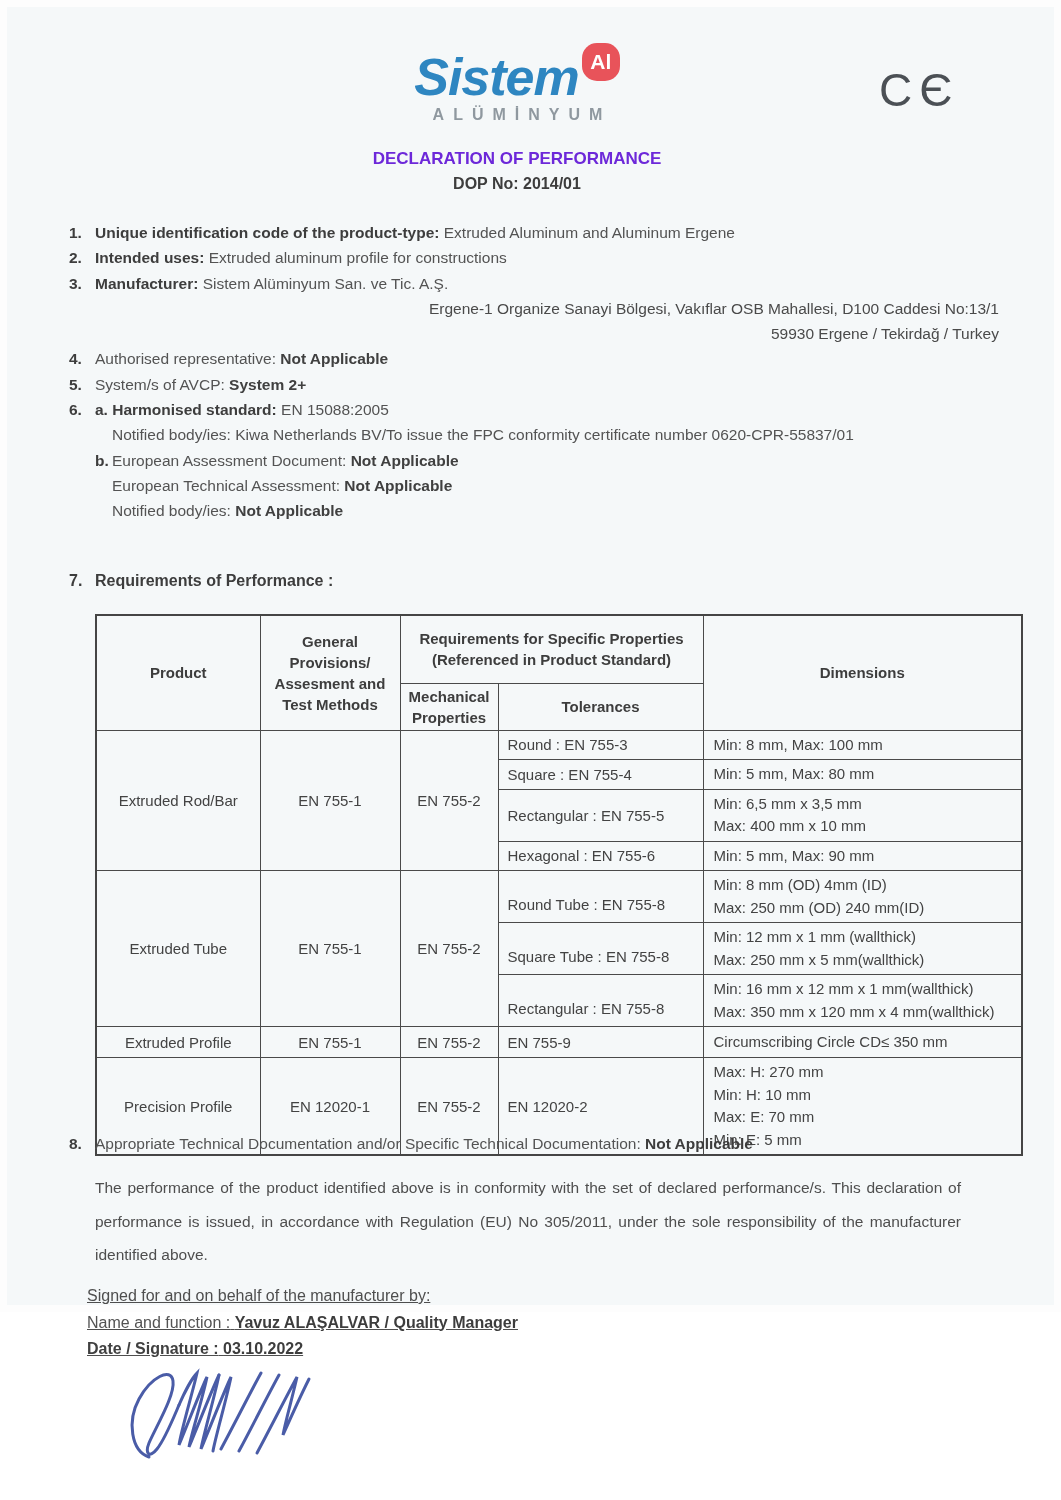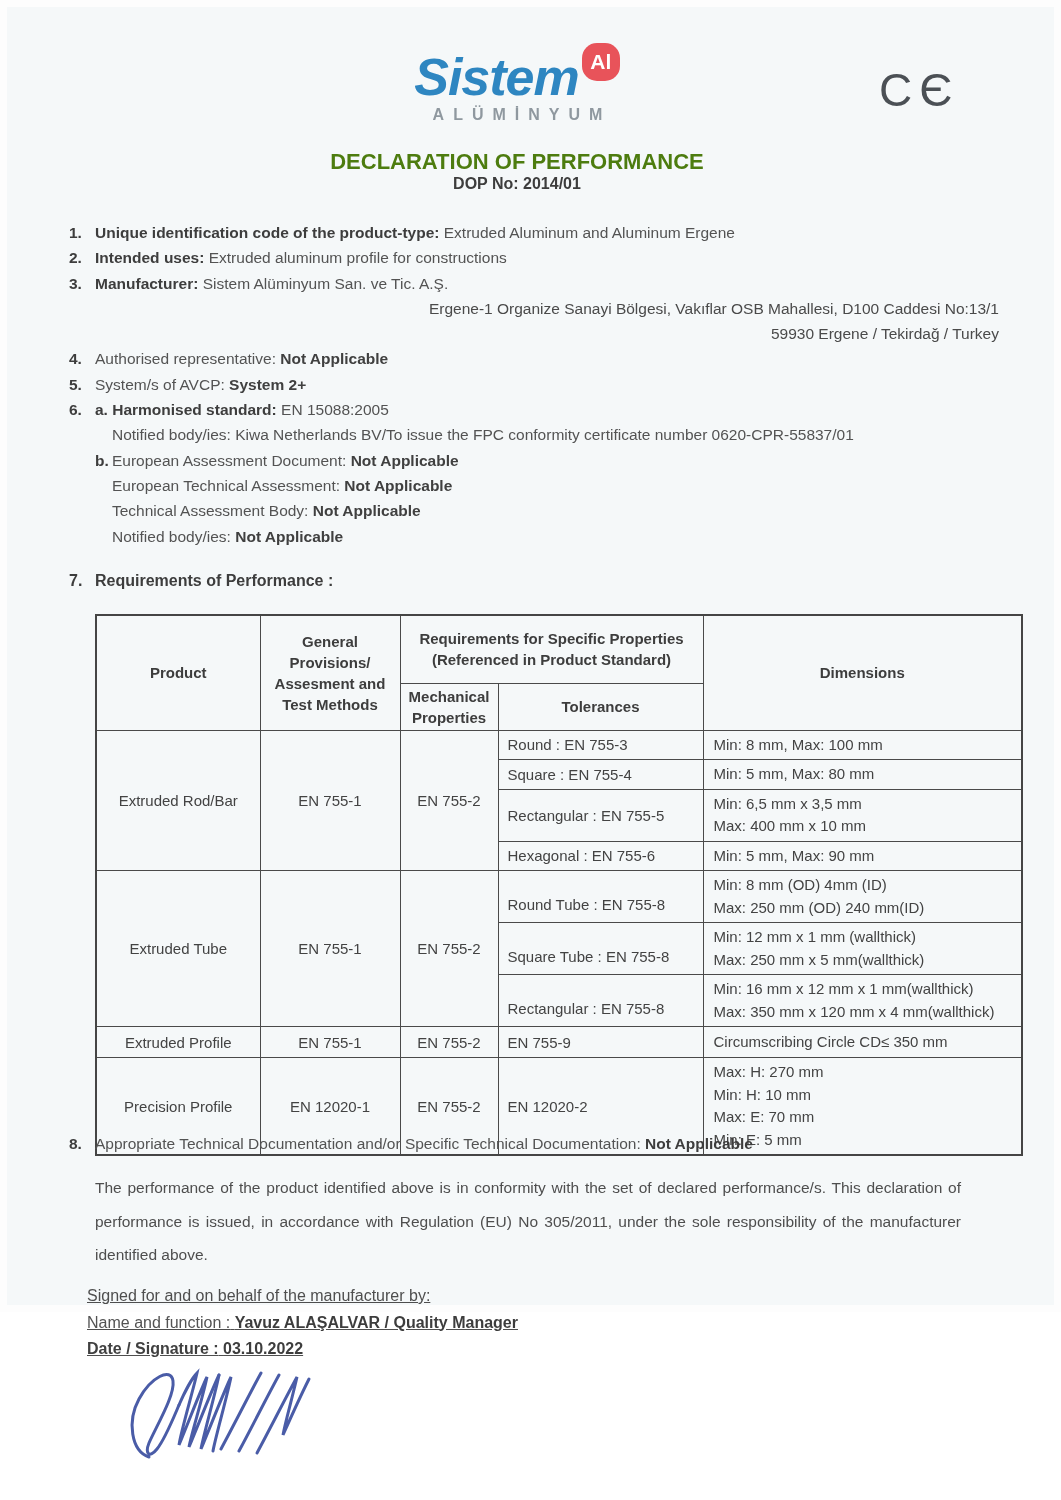--- a/index.html
+++ b/index.html
@@ -30,21 +30,21 @@
   .logo-sub {
     margin-top:3px; padding-left:10px;
     font-size:16px; font-weight:600; letter-spacing:9px; color:#8f989f;
   }
   .ce-mark {
     position:absolute; left:872px; top:56px;
     font-size:46px; font-weight:500; letter-spacing:7px; color:#4b5055;
   }
   .doc-title {
     position:absolute; top:142px; left:0; width:1020px; text-align:center;
-    font-size:22px; font-weight:700; color:#4d7c0f;
+    font-size:17px; font-weight:700; color:#6d28d9;
   }
   .doc-dop {
     position:absolute; top:168px; left:0; width:1020px; text-align:center;
     font-size:16px; font-weight:700; color:#3d3d3d;
   }
 
   
   .list { position:absolute; left:62px; top:213px; width:930px; font-size:15.5px; color:#4a4a4a; }
   .lrow { display:flex; line-height:25.3px; }
   .num  { width:26px; flex:none; font-weight:700; color:#3d3d3d; }
@@ -131,23 +131,20 @@
     </div>
     <div class="subline">
       <span class="plain">Notified body/ies:</span> <span class="plain">Kiwa Netherlands BV/To issue the FPC conformity certificate number 0620-CPR-55837/01</span>
     </div>
     <div class="brow">
       <span class="bnum">b.</span>
       <span><span class="plain">European Assessment Document:</span> <span class="semib">Not Applicable</span></span>
     </div>
     <div class="bindent">
       <span class="plain">European Technical Assessment:</span> <span class="semib">Not Applicable</span>
-    </div>
-    <div class="bindent">
-      <span class="plain">Technical Assessment Body:</span> <span class="semib">Not Applicable</span>
     </div>
     <div class="bindent">
       <span class="plain">Notified body/ies:</span> <span class="semib">Not Applicable</span>
     </div>
   </div>
 
   <div class="item7">
     <span class="num">7.</span>
     <span class="bold">Requirements of Performance :</span>
   </div>

